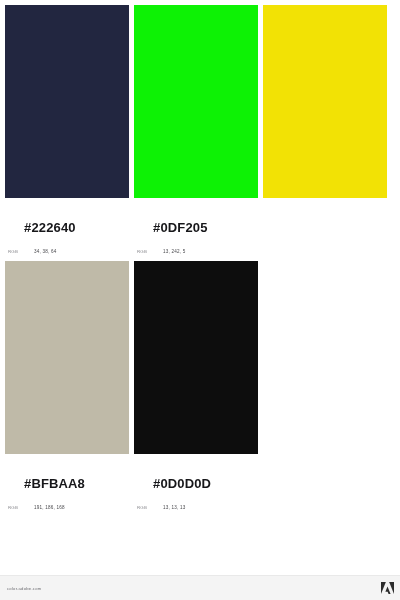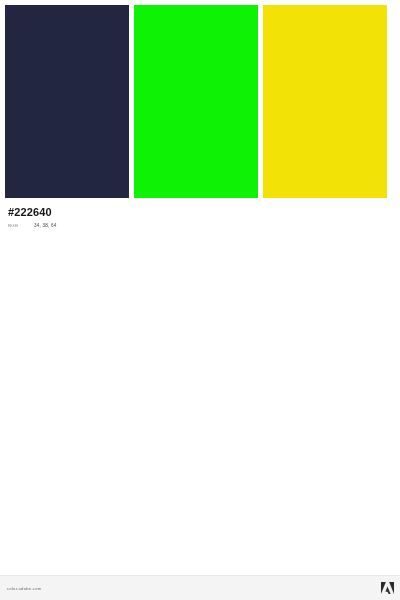--- a/index.html
+++ b/index.html
@@ -44,26 +44,26 @@
   .swatch-chip {
     width: 124px;
     height: 193px;
     display: block;
   }
   .swatch-meta {
     padding-top: 9px;
     padding-left: 3px;
   }
   .swatch-hex {
-    font-size: 11px;
+    font-size: 13px;
     font-weight: bold;
     color: #17171a;
     letter-spacing: 0.15px;
     line-height: 10px;
-    margin: 0;
+    margin: 16px;
   }
   .swatch-rgb-line {
     display: flex;
     align-items: baseline;
     margin-top: 6px;
   }
   .rgb-label {
     font-size: 4.4px;
     color: #8b8b90;
     letter-spacing: 0.2px;
@@ -117,28 +117,60 @@
           <div class="swatch-hex">#222640</div>
           <div class="swatch-rgb-line">
             <span class="rgb-label">RGB</span>
             <span class="rgb-values">34, 38, 64</span>
           </div>
         </div>
       </div>
 
       <div class="swatch-cell">
         <span class="swatch-chip" style="background: rgb(13, 242, 5);"></span>
+        <div class="swatch-meta">
+          <div class="swatch-hex">#0DF205</div>
+          <div class="swatch-rgb-line">
+            <span class="rgb-label">RGB</span>
+            <span class="rgb-values">13, 242, 5</span>
+          </div>
+        </div>
       </div>
 
       <div class="swatch-cell">
         <span class="swatch-chip" style="background: rgb(242, 226, 5);"></span>
       </div>
 
     </div>
 
+    <div class="row row-2">
+
+      <div class="swatch-cell">
+        <span class="swatch-chip" style="background: rgb(191, 186, 168);"></span>
+        <div class="swatch-meta">
+          <div class="swatch-hex">#BFBAA8</div>
+          <div class="swatch-rgb-line">
+            <span class="rgb-label">RGB</span>
+            <span class="rgb-values">191, 186, 168</span>
+          </div>
+        </div>
+      </div>
+
+      <div class="swatch-cell">
+        <span class="swatch-chip" style="background: rgb(13, 13, 13);"></span>
+        <div class="swatch-meta">
+          <div class="swatch-hex">#0D0D0D</div>
+          <div class="swatch-rgb-line">
+            <span class="rgb-label">RGB</span>
+            <span class="rgb-values">13, 13, 13</span>
+          </div>
+        </div>
+      </div>
+
+    </div>
 
   </div>
 
   <div class="footer">
     <span class="footer-url">color.adobe.com</span>
     <span class="adobe-logo">
       <svg viewBox="0 0 26 24" width="13" height="12" aria-hidden="true">
         <path d="M16.3 0H26v24L16.3 0z" fill="#2c2c2c"></path>
         <path d="M9.7 0H0v24L9.7 0z" fill="#2c2c2c"></path>
         <path d="M13 8.85L19.18 24h-4.05l-1.85-4.67H8.76L13 8.85z" fill="#2c2c2c"></path>

